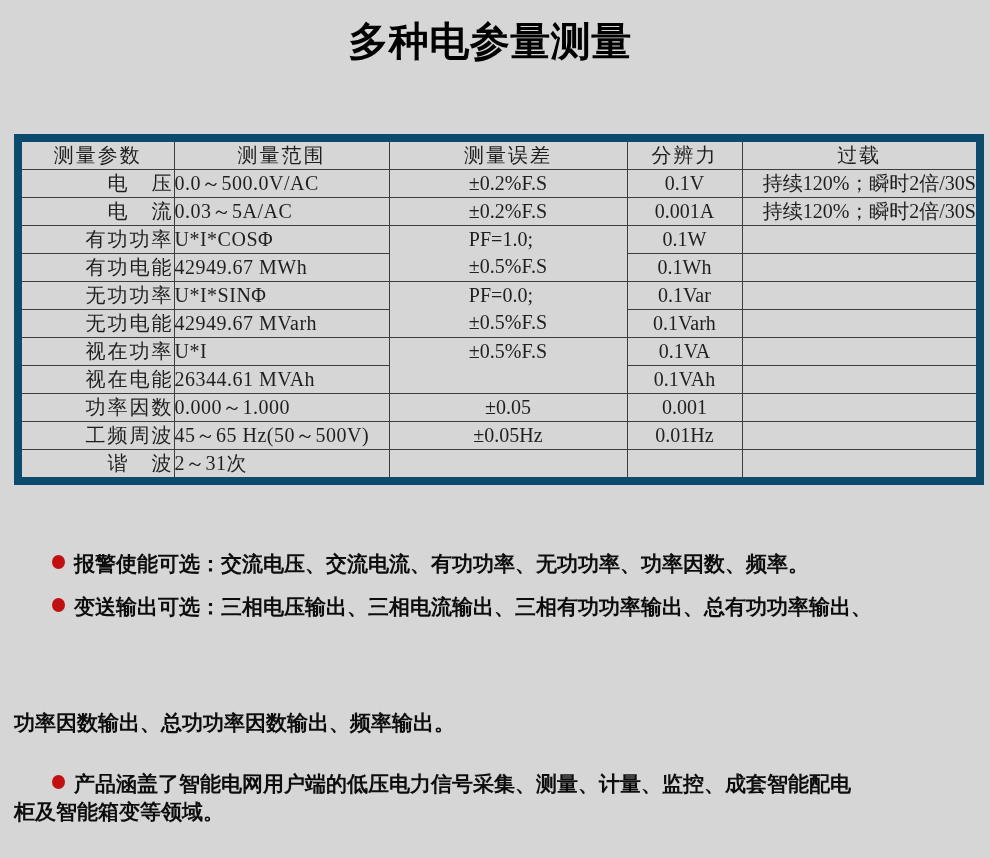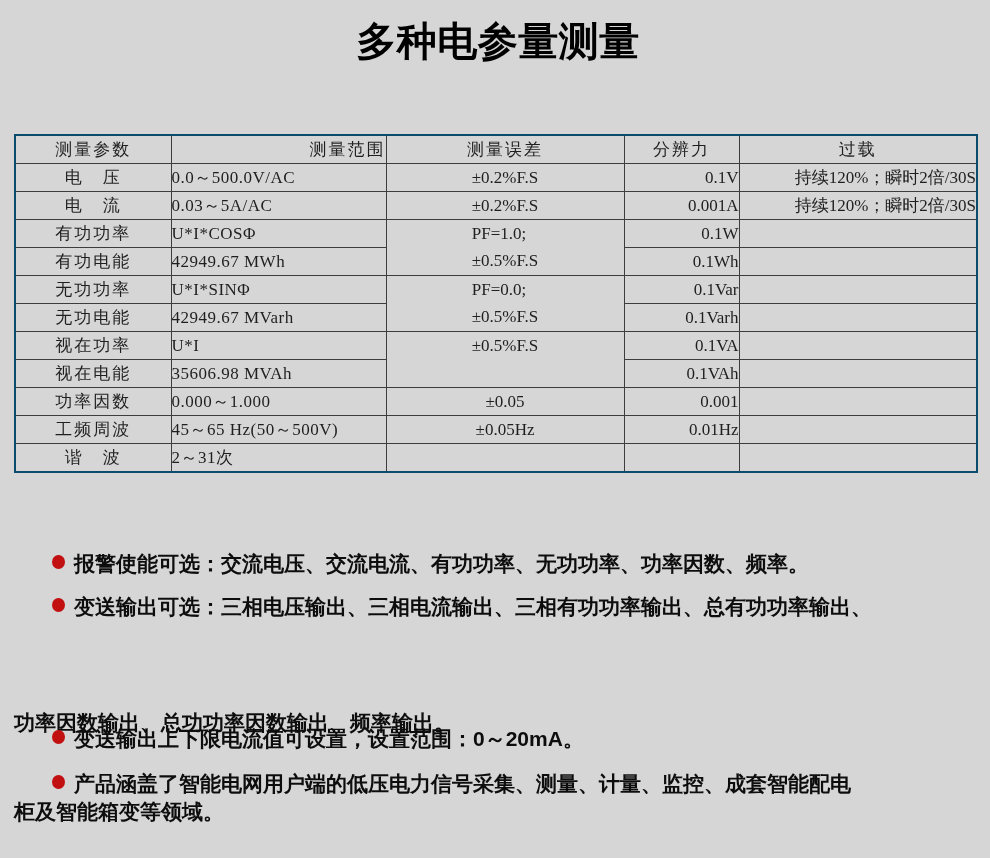--- a/index.html
+++ b/index.html
@@ -9,46 +9,45 @@
     font-family:"Liberation Sans", sans-serif;
     position:relative;overflow:hidden;
   }
   .page{position:absolute;inset:0;}
   .title{
     position:absolute;top:14px;left:0;width:980px;
     text-align:center;
     font-size:40px;font-weight:bold;color:#000;
     font-family:Liberation Mono, monospace;
     letter-spacing:0.5px;
-    margin-left:8px;
   }
   table.spec{
     position:absolute;left:14px;top:134px;
     width:962px;
     border-collapse:collapse;table-layout:fixed;
     font-family:"Liberation Serif","DejaVu Serif",serif;
-    font-size:17px;color:#1f1f1f;
-    border:2px solid #0c4a6e;
+    font-size:20px;color:#1f1f1f;
+    border:8px solid #0c4a6e;
   }
   table.spec th, table.spec td{
     border:1px solid #3d3d3d;
     padding:0;height:27px;
     overflow:hidden;white-space:nowrap;
     line-height:27px;
   }
   table.spec th{
     font-weight:normal;text-align:center;letter-spacing:2px;
   }
-  table.spec th.h-range{text-align:right;padding-left:0;}
-  td.td-param{text-align:center;padding-left:28px;letter-spacing:2px;}
+  table.spec th.h-range{text-align:center;padding-left:0;}
+  td.td-param{text-align:right;padding-left:28px;letter-spacing:2px;}
   td.td-range{text-align:left;padding-left:12px;letter-spacing:0.5px;margin-left:12px;}
   td.td-error{text-align:center;vertical-align:top;}
   td.td-error .wrap{display:inline-block;text-align:left;}
   td.td-error .eline{height:27px;line-height:27px;}
-  td.td-res{text-align:right;padding-left:26px;}
+  td.td-res{text-align:center;padding-left:26px;}
   td.td-over{text-align:right;}
   .features{position:absolute;left:0;top:0;width:990px;height:858px;}
   .pline{
     position:absolute;left:0;width:990px;
     font-size:21px;font-weight:bold;color:#0d0d0d;
     line-height:27px;white-space:nowrap;
     font-family:"Liberation Sans", sans-serif;
   }
   .pline .dot{
     position:absolute;left:52px;top:5px;
@@ -130,21 +129,21 @@
         </tr>
         <tr>
           <td class="td-param">视在功率</td>
           <td class="td-range">U*I</td>
           <td class="td-error" rowspan="2"><div class="wrap"><div class="eline">±0.5%F.S</div></div></td>
           <td class="td-res">0.1VA</td>
           <td class="td-over"></td>
         </tr>
         <tr>
           <td class="td-param">视在电能</td>
-          <td class="td-range">35606.98 MVAh</td>
+          <td class="td-range">26344.61 MVAh</td>
           <td class="td-res">0.1VAh</td>
           <td class="td-over"></td>
         </tr>
         <tr>
           <td class="td-param">功率因数</td>
           <td class="td-range">0.000～1.000</td>
           <td class="td-error"><div class="wrap"><div class="eline">±0.05</div></div></td>
           <td class="td-res">0.001</td>
           <td class="td-over"></td>
         </tr>
@@ -162,18 +161,17 @@
           <td class="td-res"></td>
           <td class="td-over"></td>
         </tr>
       </tbody>
   </table>
 
   <div class="features">
       <div class="pline" id="line-0"><span class="dot" style="background: rgb(194, 16, 16);"></span><span class="txt" style="margin-left: 74px;">报警使能可选：交流电压、交流电流、有功功率、无功功率、功率因数、频率。</span></div>
       <div class="pline" id="line-1"><span class="dot" style="background: rgb(194, 16, 16);"></span><span class="txt" style="margin-left: 74px;">变送输出可选：三相电压输出、三相电流输出、三相有功功率输出、总有功功率输出、</span></div>
       <div class="pline" id="line-3"><span class="txt" style="margin-left: 14px; margin-top: 44px;">功率因数输出、总功功率因数输出、频率输出。</span></div>
-      <div class="pline" id="line-4"><span class="dot" style="background: rgb(194, 16, 16);"></span><span class="txt" style="margin-left: 74px;">变送输出上下限电流值可设置，设置范围：0～20mA。</span></div>
       <div class="pline" id="line-5"><span class="dot" style="background: rgb(194, 16, 16);"></span><span class="txt" style="margin-left: 74px;">产品涵盖了智能电网用户端的低压电力信号采集、测量、计量、监控、成套智能配电</span></div>
       <div class="pline" id="line-6"><span class="txt" style="margin-left: 14px;">柜及智能箱变等领域。</span></div>
     </div>
 
 </div>
 
 </body></html>

